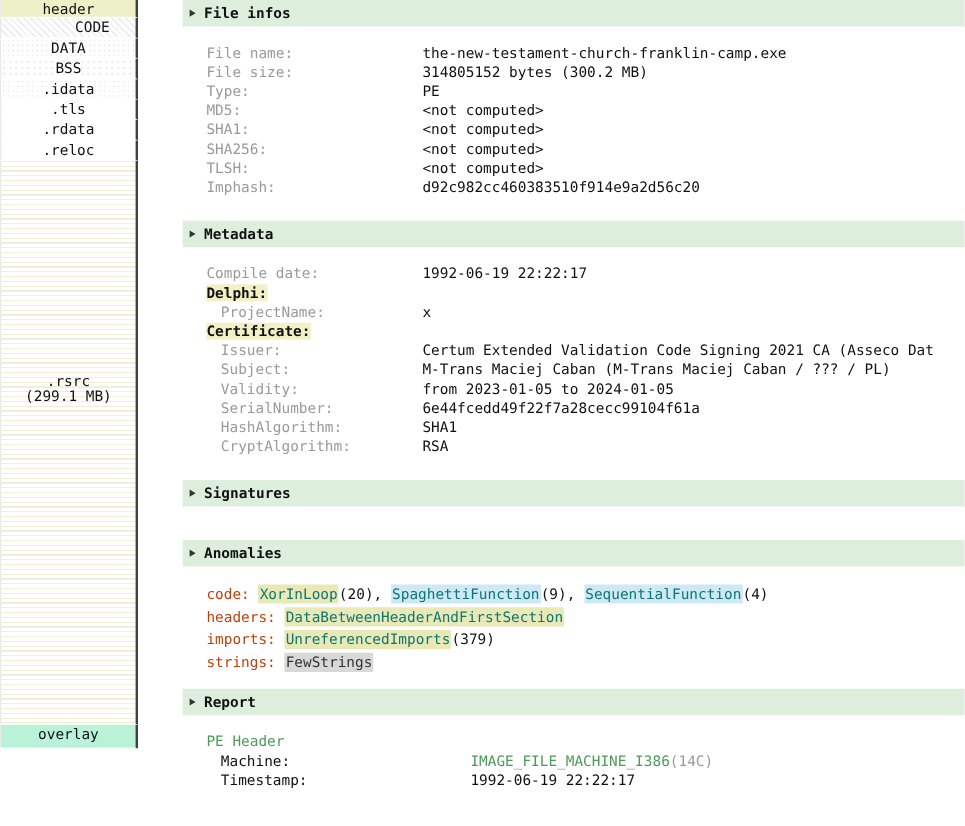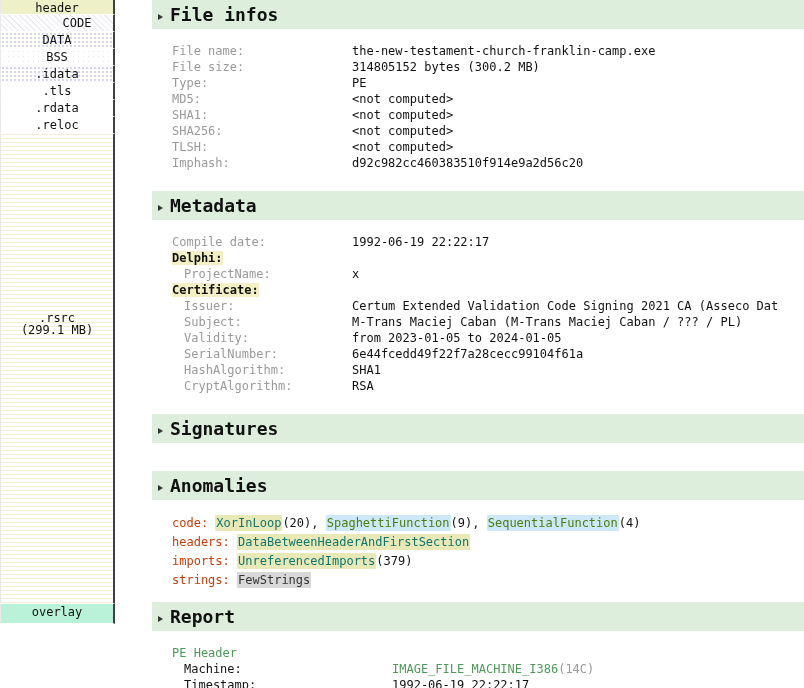--- a/index.html
+++ b/index.html
@@ -74,21 +74,21 @@
   #main {
     position: absolute; left: 152px; top: 0;
     width: 652px; height: 688px;
     overflow: hidden;
   }
 
   .section-header {
     background: #ddeedd;
     padding: 4px 0 4px 6px;
     font-weight: bold;
-    font-size: 18px;
+    font-size: 12px;
     color: #111;
     letter-spacing: 0px;
     white-space: nowrap;
   }
   .tri {
     display: inline-block;
     width: 0; height: 0;
     border-top: 3.5px solid transparent;
     border-bottom: 3.5px solid transparent;
     border-left: 5px solid #333;
@@ -129,21 +129,21 @@
   
   .anom-line {
     line-height: 19px;
     height: 19px;
     padding-left: 20px;
     white-space: nowrap;
   }
   .anom-cat { color: #c2410c; }
   .tag { padding: 1px 1px; border-radius: 1px; }
   .tag-yellow { background: #e9e9b8; color: #0f766e; }
-  .tag-blue   { background: #cde8f7; color: #4d7c0f; }
+  .tag-blue   { background: #cde8f7; color: #0f766e; }
   .tag-red    { background: #f0c8c8; color: #b04040; }
   .tag-gray   { background: #d8d8d8; color: #333333; }
   .cnt { color: #111; }
 
   
   .rep-group {
     line-height: 16px; height: 16px;
     padding-left: 20px;
     color: #4e9a5a;
     white-space: nowrap;

